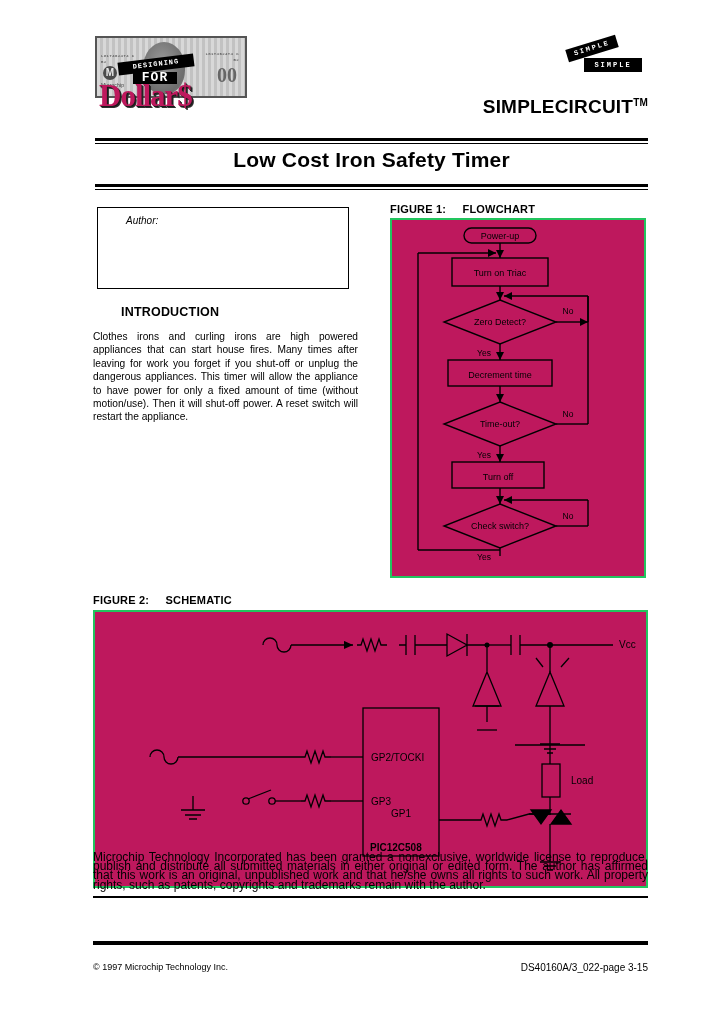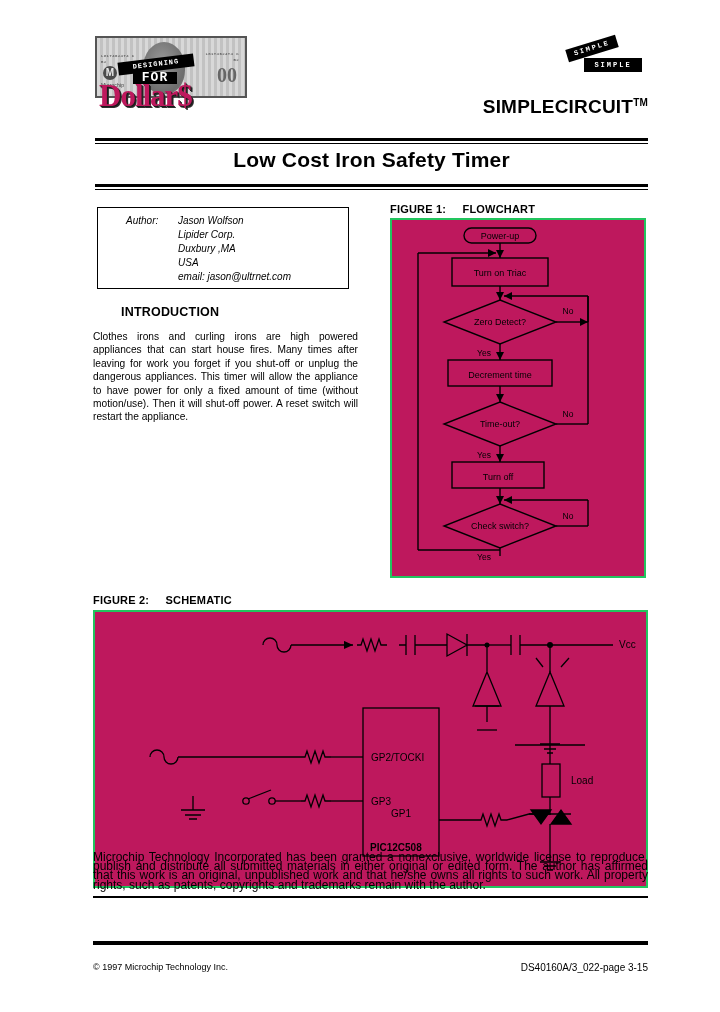--- a/index.html
+++ b/index.html
@@ -341,27 +341,20 @@
     <div class="sc-tape sc-circuit">SIMPLE</div>
   </div>
   <div class="sc-word"><span>SIMPLECIRCUIT</span><span class="sc-tm">TM</span></div>
 
   <div class="rule-dbl r1"></div>
   <div class="doc-title">Low Cost Iron Safety Timer</div>
   <div class="rule-dbl r2"></div>
 
   <div class="author-box">
     <div class="author-label">Author:</div>
-    <div class="author-vals">
-      <div>Jason Wolfson</div>
-      <div>Lipider Corp.</div>
-      <div>Duxbury ,MA</div>
-      <div>USA</div>
-      <div>email: jason@ultrnet.com</div>
-    </div>
   </div>
 
   <div class="intro-head">INTRODUCTION</div>
   <div class="intro-body">Clothes irons and curling irons are high powered appliances that can start house fires. Many times after leaving for work you forget if you shut-off or unplug the dangerous appliances. This timer will allow the appliance to have power for only a fixed amount of time (without motion/use). Then it will shut-off power. A reset switch will restart the appliance.</div>
 
   <div class="fig-caption fig1-cap"><span>FIGURE 1:</span>     <span>FLOWCHART</span></div>
 
   <div class="fig-box" id="fig1-box">
     <svg width="252" height="356" viewBox="0 0 252 356">
       <defs>

